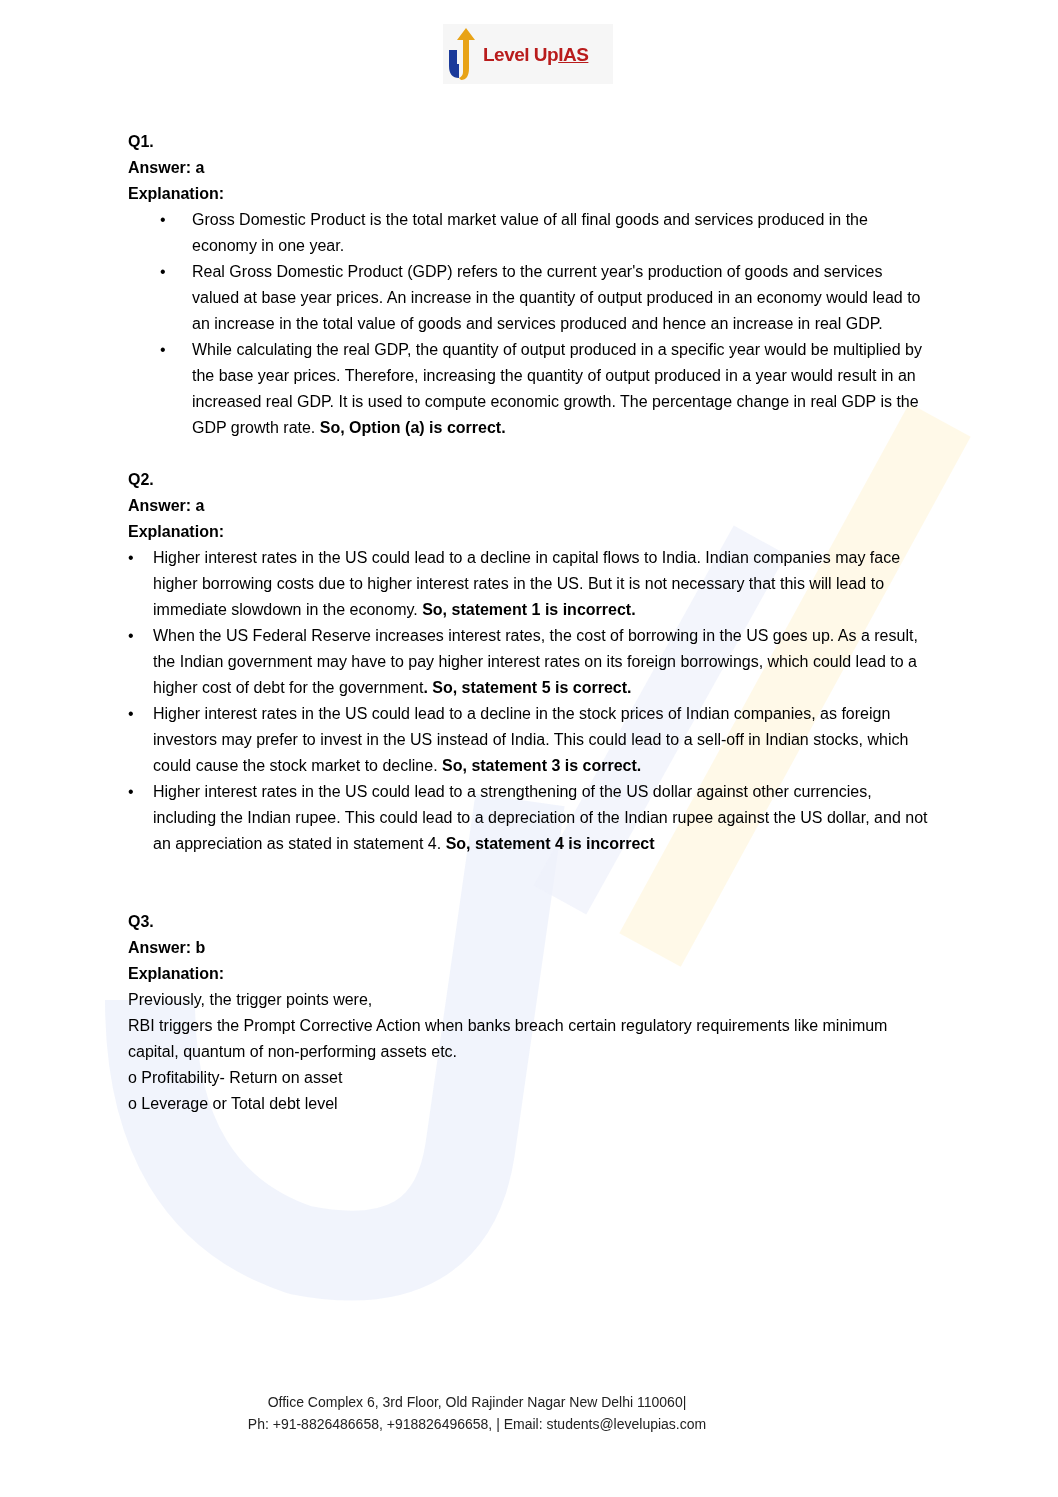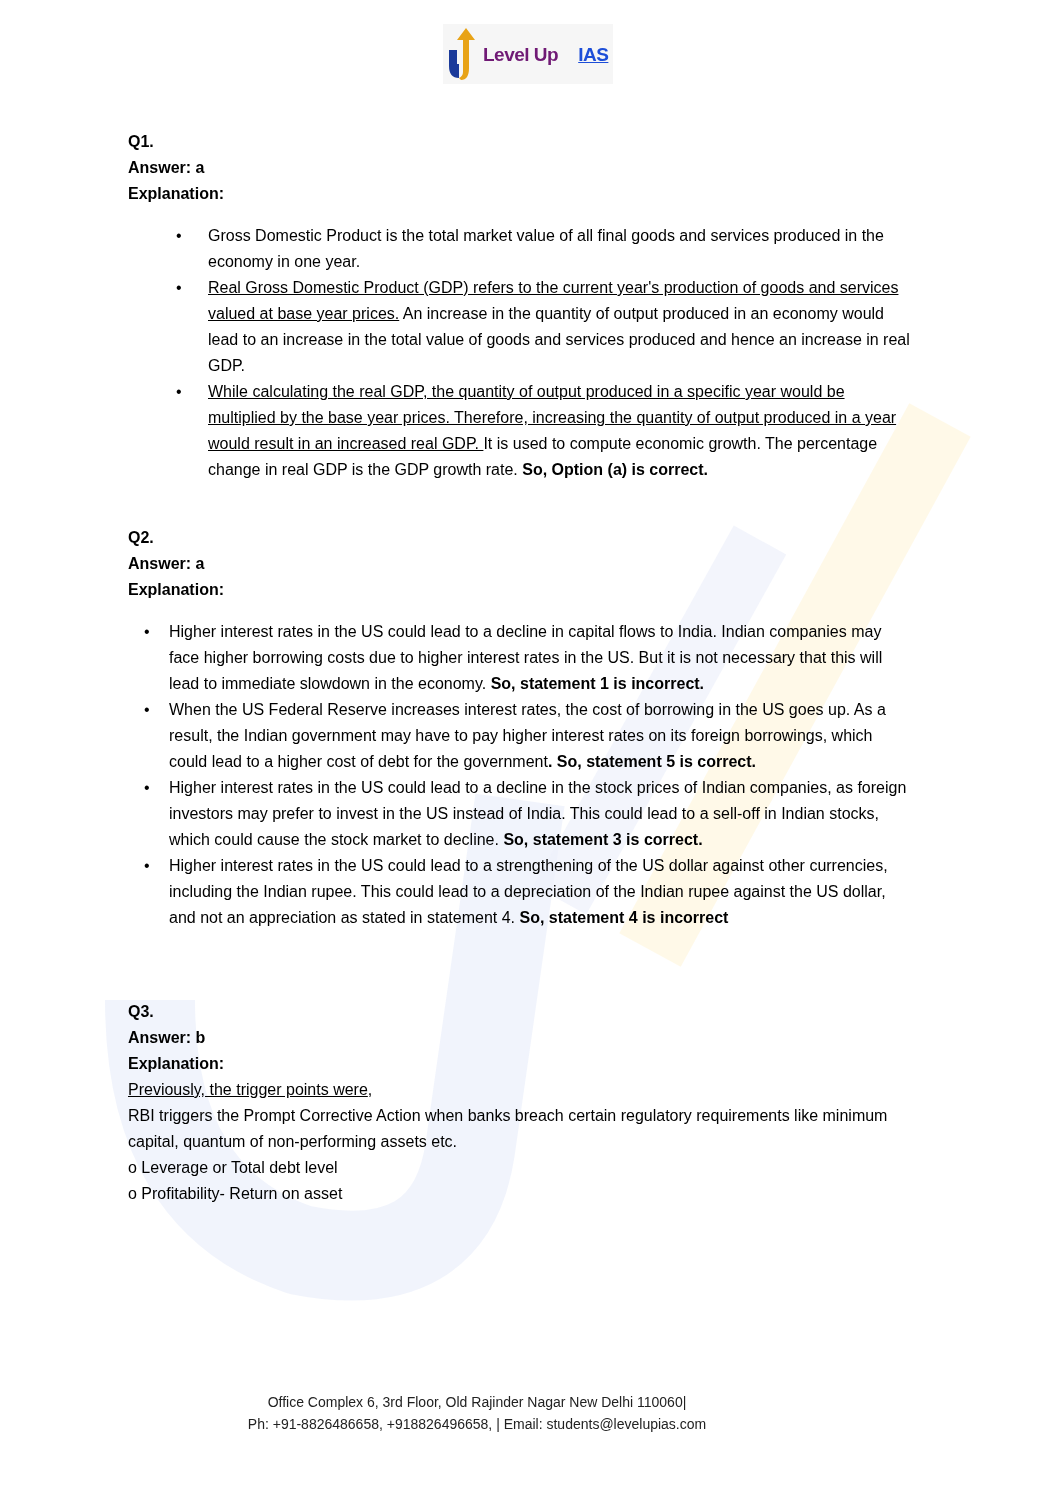--- a/index.html
+++ b/index.html
@@ -4,32 +4,32 @@
 <style>
   html, body { margin:0; padding:0; background:#ffffff; }
   body { width:1058px; height:1497px; position:relative; overflow:hidden;
          font-family:"Liberation Sans", "DejaVu Sans", sans-serif; color:#000; }
   .watermark { position:absolute; left:0; top:0; width:1058px; height:1497px; pointer-events:none; z-index:0; }
   .logo { position:absolute; left:443px; top:24px; width:170px; height:60px; background:#f6f6f6; z-index:1;
           display:flex; align-items:center; }
   .logo svg { position:absolute; left:2px; top:2px; }
   .logo-text { position:absolute; left:40px; top:20px; font-weight:bold; font-size:19px; letter-spacing:-0.5px;
                white-space:nowrap; }
-  .logo-text .a { color:#701a75; }
-  .logo-text .b { color:#1d4ed8; margin-left:20px;text-decoration:underline; }
+  .logo-text .a { color:#b91c1c; }
+  .logo-text .b { color:#b91c1c; margin-left:0;text-decoration:underline; }
   .content { position:absolute; left:128px; top:129px; width:800px; z-index:1; font-size:16px; line-height:26px; }
   .q-head { font-weight:bold; }
   p { margin:0; }
-  ul { margin:16px; padding:0; list-style:none; }
+  ul { margin:0; padding:0; list-style:none; }
   ul li { position:relative; }
   ul.q1 li { padding-left:64px; }
   ul.q1 li::before { content:"\2022"; position:absolute; left:32px; top:0; }
   ul.q2 li { padding-left:25px; }
   ul.q2 li::before { content:"\2022"; position:absolute; left:0; top:0; }
-  .u { text-decoration:underline; }
+  .u { }
   b { font-weight:bold; }
   .gap1 { height:26px; }
   .gap2 { height:52px; }
   .footer { position:absolute; left:0; width:954px; top:1391px; text-align:center; font-size:14px; line-height:22px;
             z-index:1; color:#222; }
 </style>
 </head>
 <body>
 
 <svg class="watermark" viewBox="0 0 1058 1497">
@@ -76,21 +76,21 @@
   </section>
 
   <div class="gap2"></div>
 
   <section>
     <p class="q-head">Q3.</p>
     <p class="q-head">Answer: b</p>
     <p class="q-head">Explanation:</p>
     <p><span class="u">Previously, the trigger points were</span><span>,</span></p>
     <p>RBI triggers the Prompt Corrective Action when banks breach certain regulatory requirements like minimum capital, quantum of non-performing assets etc.</p>
+    <p>o Profitability- Return on asset</p>
     <p>o Leverage or Total debt level</p>
-    <p>o Profitability- Return on asset</p>
   </section>
 </div>
 
 <div class="footer">
   <div>Office Complex 6, 3rd Floor, Old Rajinder Nagar New Delhi 110060|</div>
   <div>Ph: +91-8826486658, +918826496658, | Email: students@levelupias.com</div>
 </div>
 
 </body></html>

